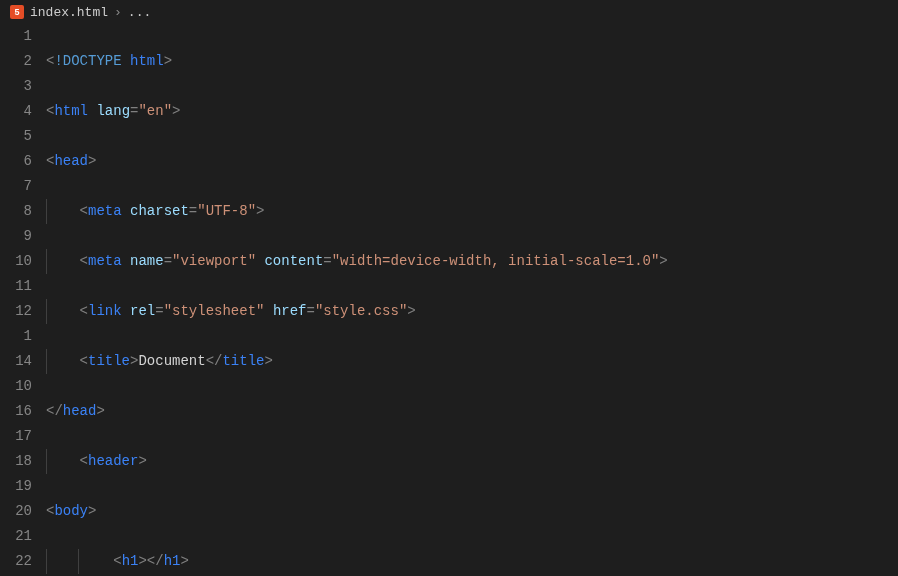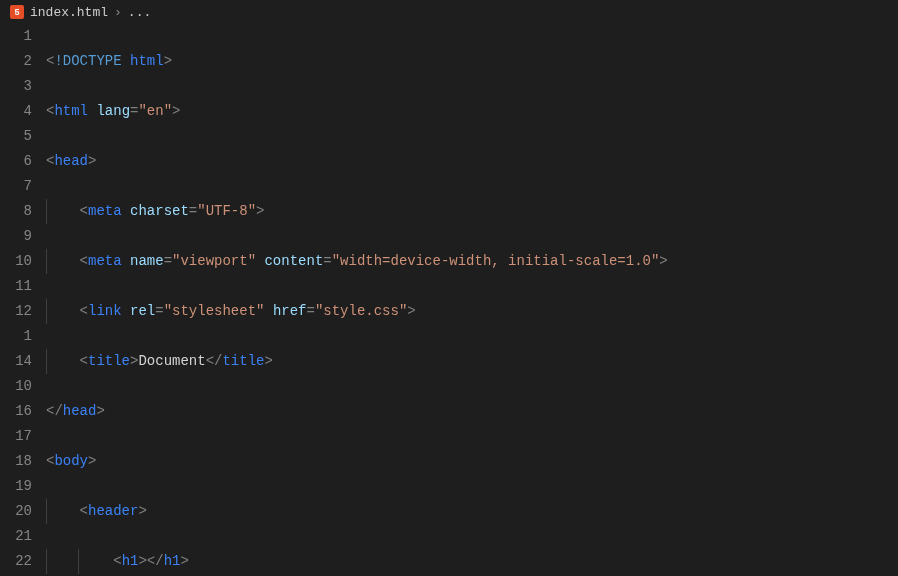--- a/index.html
+++ b/index.html
@@ -111,22 +111,22 @@
 
   <div class="code">
 <div class="line"><span class="p">&lt;</span><span class="doctype">!DOCTYPE</span> <span class="tag">html</span><span class="p">&gt;</span></div>
 <div class="line"><span class="p">&lt;</span><span class="tag">html</span> <span class="attr">lang</span><span class="p">=</span><span class="str">"en"</span><span class="p">&gt;</span></div>
 <div class="line"><span class="p">&lt;</span><span class="tag">head</span><span class="p">&gt;</span></div>
 <div class="line"><span class="guide" style="left:0"></span>    <span class="p">&lt;</span><span class="tag">meta</span> <span class="attr">charset</span><span class="p">=</span><span class="str">"UTF-8"</span><span class="p">&gt;</span></div>
 <div class="line"><span class="guide" style="left:0"></span>    <span class="p">&lt;</span><span class="tag">meta</span> <span class="attr">name</span><span class="p">=</span><span class="str">"viewport"</span> <span class="attr">content</span><span class="p">=</span><span class="str">"width=device-width, initial-scale=1.0"</span><span class="p">&gt;</span></div>
 <div class="line"><span class="guide" style="left:0"></span>    <span class="p">&lt;</span><span class="tag">link</span> <span class="attr">rel</span><span class="p">=</span><span class="str">"stylesheet"</span> <span class="attr">href</span><span class="p">=</span><span class="str">"</span><span class="str ul">style.css</span><span class="str">"</span><span class="p">&gt;</span></div>
 <div class="line"><span class="guide" style="left:0"></span>    <span class="p">&lt;</span><span class="tag">title</span><span class="p">&gt;</span><span class="txt">Document</span><span class="p">&lt;/</span><span class="tag">title</span><span class="p">&gt;</span></div>
 <div class="line"><span class="p">&lt;/</span><span class="tag">head</span><span class="p">&gt;</span></div>
+<div class="line"><span class="guide" style="left:0"></span>    <span class="p">&lt;</span><span class="tag">header</span><span class="p">&gt;</span></div>
 <div class="line"><span class="p">&lt;</span><span class="tag">body</span><span class="p">&gt;</span></div>
-<div class="line"><span class="guide" style="left:0"></span>    <span class="p">&lt;</span><span class="tag">header</span><span class="p">&gt;</span></div>
 <div class="line"><span class="guide" style="left:0"></span><span class="guide" style="left:32px"></span>        <span class="p">&lt;</span><span class="tag">h1</span><span class="p">&gt;&lt;/</span><span class="tag">h1</span><span class="p">&gt;</span></div>
 
 
 
 
 
 
 
 
 

